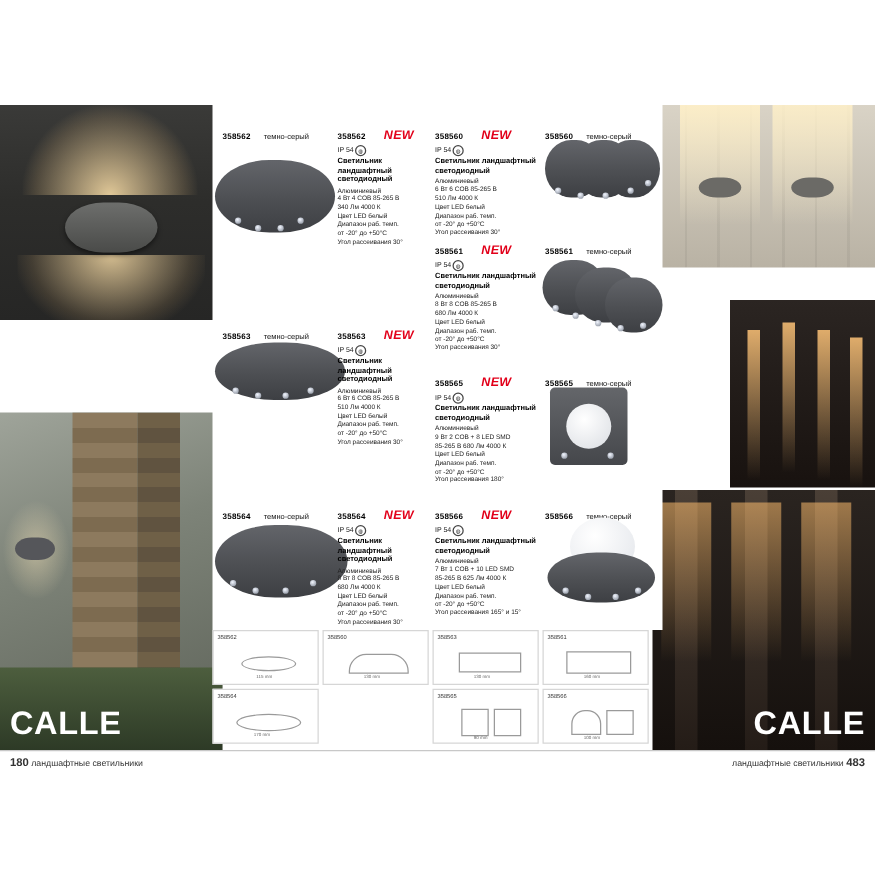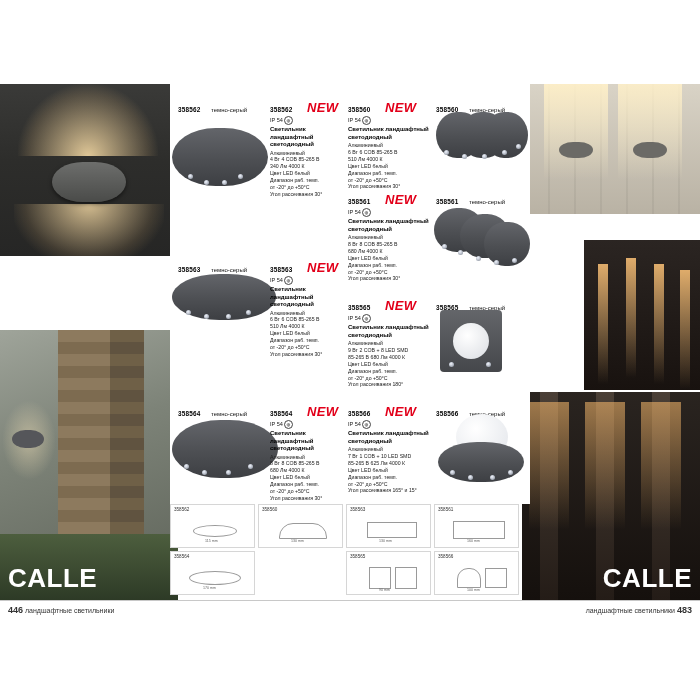--- a/index.html
+++ b/index.html
@@ -66,21 +66,21 @@
   .pg-left b{font-size:9px;}
   .pg-right{position:absolute;right:8px;top:5px;font-size:7px;color:#333;text-align:right;}
   .pg-right b{font-size:9px;}
 
   
   .sheet{position:absolute;left:170px;top:84px;width:360px;height:420px;background:#ffffff;}
 
   .card{position:absolute;}
   .code{font-size:6.4px;font-weight:bold;color:#000;letter-spacing:.2px;}
   .clr{font-size:6px;color:#111;margin-left:6px;}
-  .new{color:#e2001a;font-size:13px;font-weight:bold;font-style:italic;letter-spacing:.3px;}
+  .new{color:#e2001a;font-size:10px;font-weight:bold;font-style:italic;letter-spacing:.3px;}
   .ip{font-size:5.6px;color:#222;}
   .ttl{font-size:6px;font-weight:bold;color:#000;line-height:1.25;margin-top:1px;}
   .spec{font-size:5.2px;color:#222;line-height:1.33;margin-top:1px;}
 
   .ipbadge{display:inline-block;border:1px solid #444;border-radius:50%;width:7px;height:7px;
     line-height:7px;text-align:center;font-size:4.4px;vertical-align:middle;margin-left:1px;}
 
   
   .fx{position:absolute;}
   .fx .body{position:absolute;border-radius:50% / 55%;
@@ -390,21 +390,21 @@
       <div class="dsh" style="left:22px;top:16px;width:22px;height:18px;border-radius:11px 11px 0 0;"></div>
       <div class="dsh" style="left:50px;top:16px;width:20px;height:18px;"></div>
       <div class="ddim" style="left:32px;top:36px;">100 mm</div>
     </div>
 
   </div>
 
   <div class="footer">
     <div class="line"></div>
     <div class="pg-left">
-      <b>446</b>
+      <b>180</b>
       <span>ландшафтные светильники</span>
     </div>
     <div class="pg-right">
       <span>ландшафтные светильники</span>
       <b>483</b>
     </div>
   </div>
 
 </div>
 

